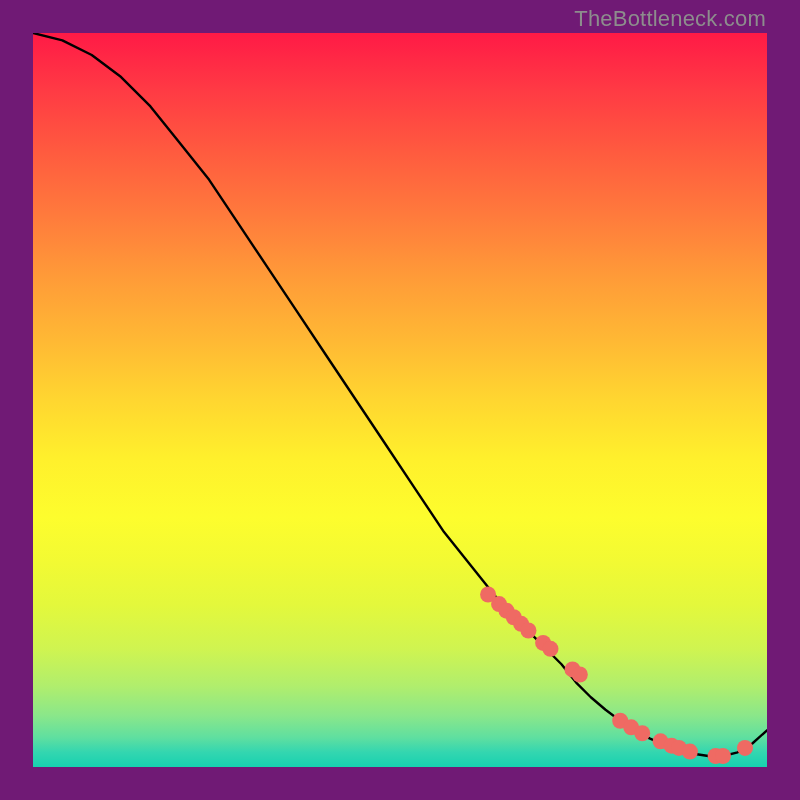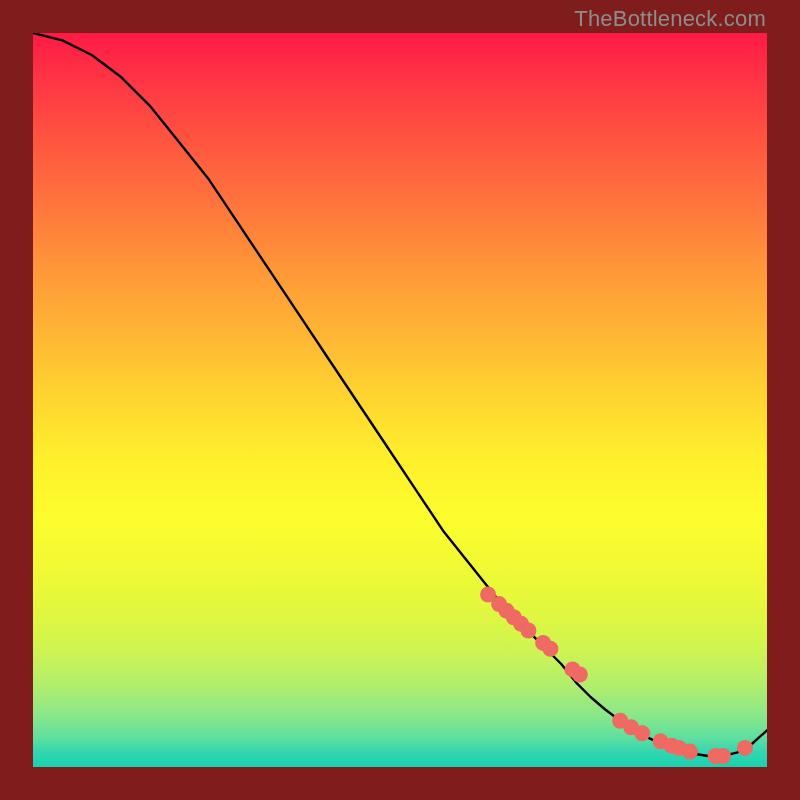--- a/index.html
+++ b/index.html
@@ -7,21 +7,21 @@
     padding: 0;
     width: 800px;
     height: 800px;
     background: #000;
     overflow: hidden;
   }
   .stage {
     position: relative;
     width: 800px;
     height: 800px;
-    background: #7f1d1d;
+    background: #701a75;
   }
   .plot {
     position: absolute;
     left: 33px;
     top: 33px;
     width: 734px;
     height: 734px;
     
     background: linear-gradient(to bottom,
       #ff1a46 0%,

